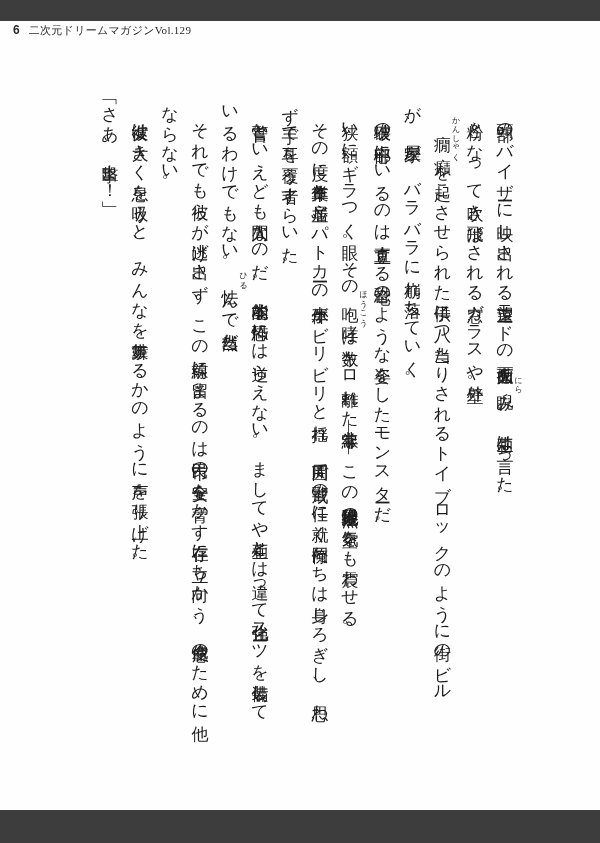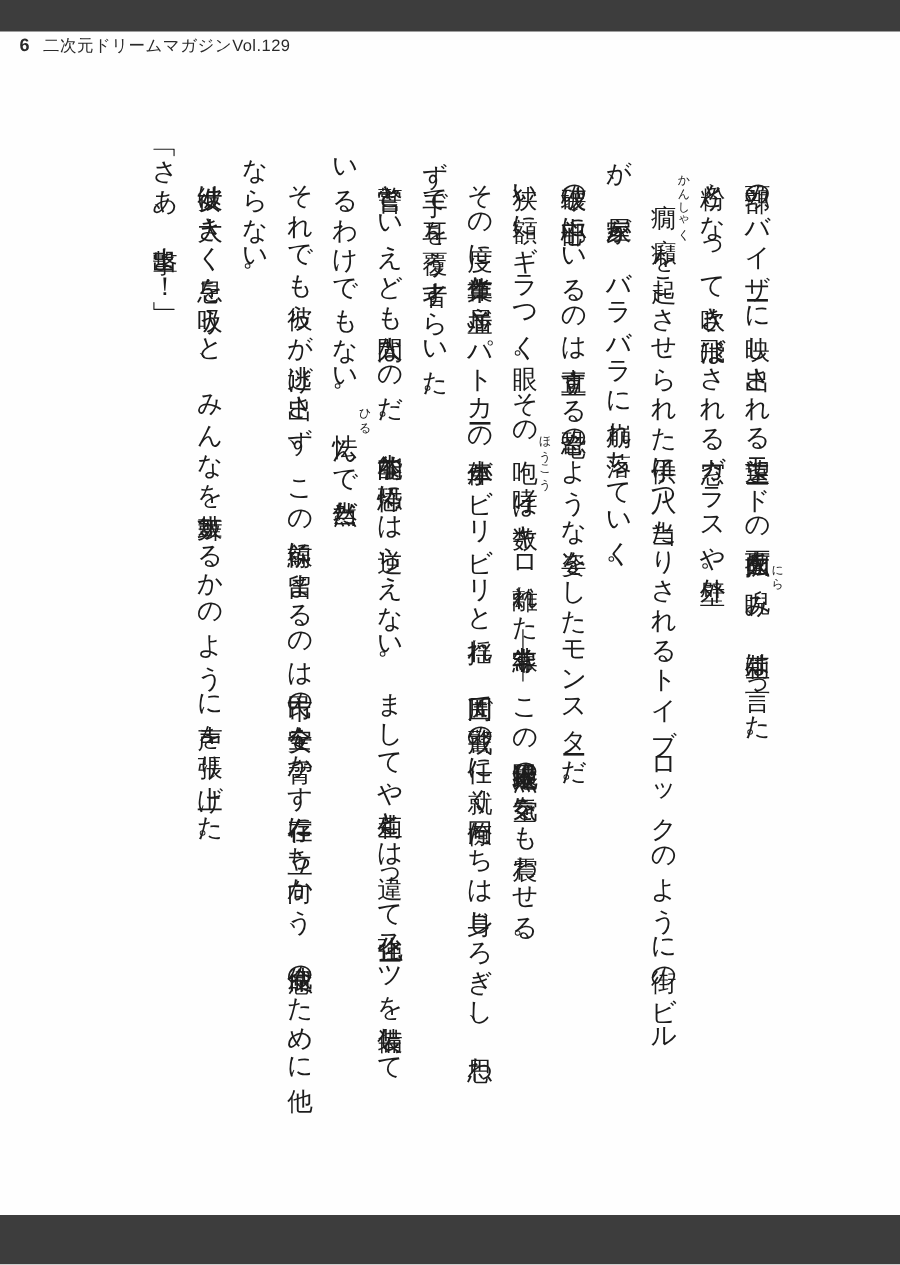--- a/index.html
+++ b/index.html
@@ -18,21 +18,21 @@
     position:absolute;bottom:0;left:0;width:600px;height:33px;
     background:#3d3d3d;
   }
   .header{
     position:absolute;top:23px;left:13px;
     font-size:11px;color:#2a2a2a;
     display:flex;align-items:baseline;gap:9px;
     font-family:"Liberation Sans","DejaVu Sans",sans-serif;
   }
   .header .pagenum{font-weight:bold;font-size:12px;}
-  .header .title{font-family:Liberation Sans, sans-serif;letter-spacing:0.3px;}
+  .header .title{font-family:Liberation Serif, serif;letter-spacing:0.3px;}
   .text-block{
     position:absolute;
     top:94px;right:78px;
     height:631px;
     writing-mode:vertical-rl;
     text-orientation:mixed;
     font-size:17px;
     line-height:30px;
     letter-spacing:0.5px;
     color:#1c1c1c;

